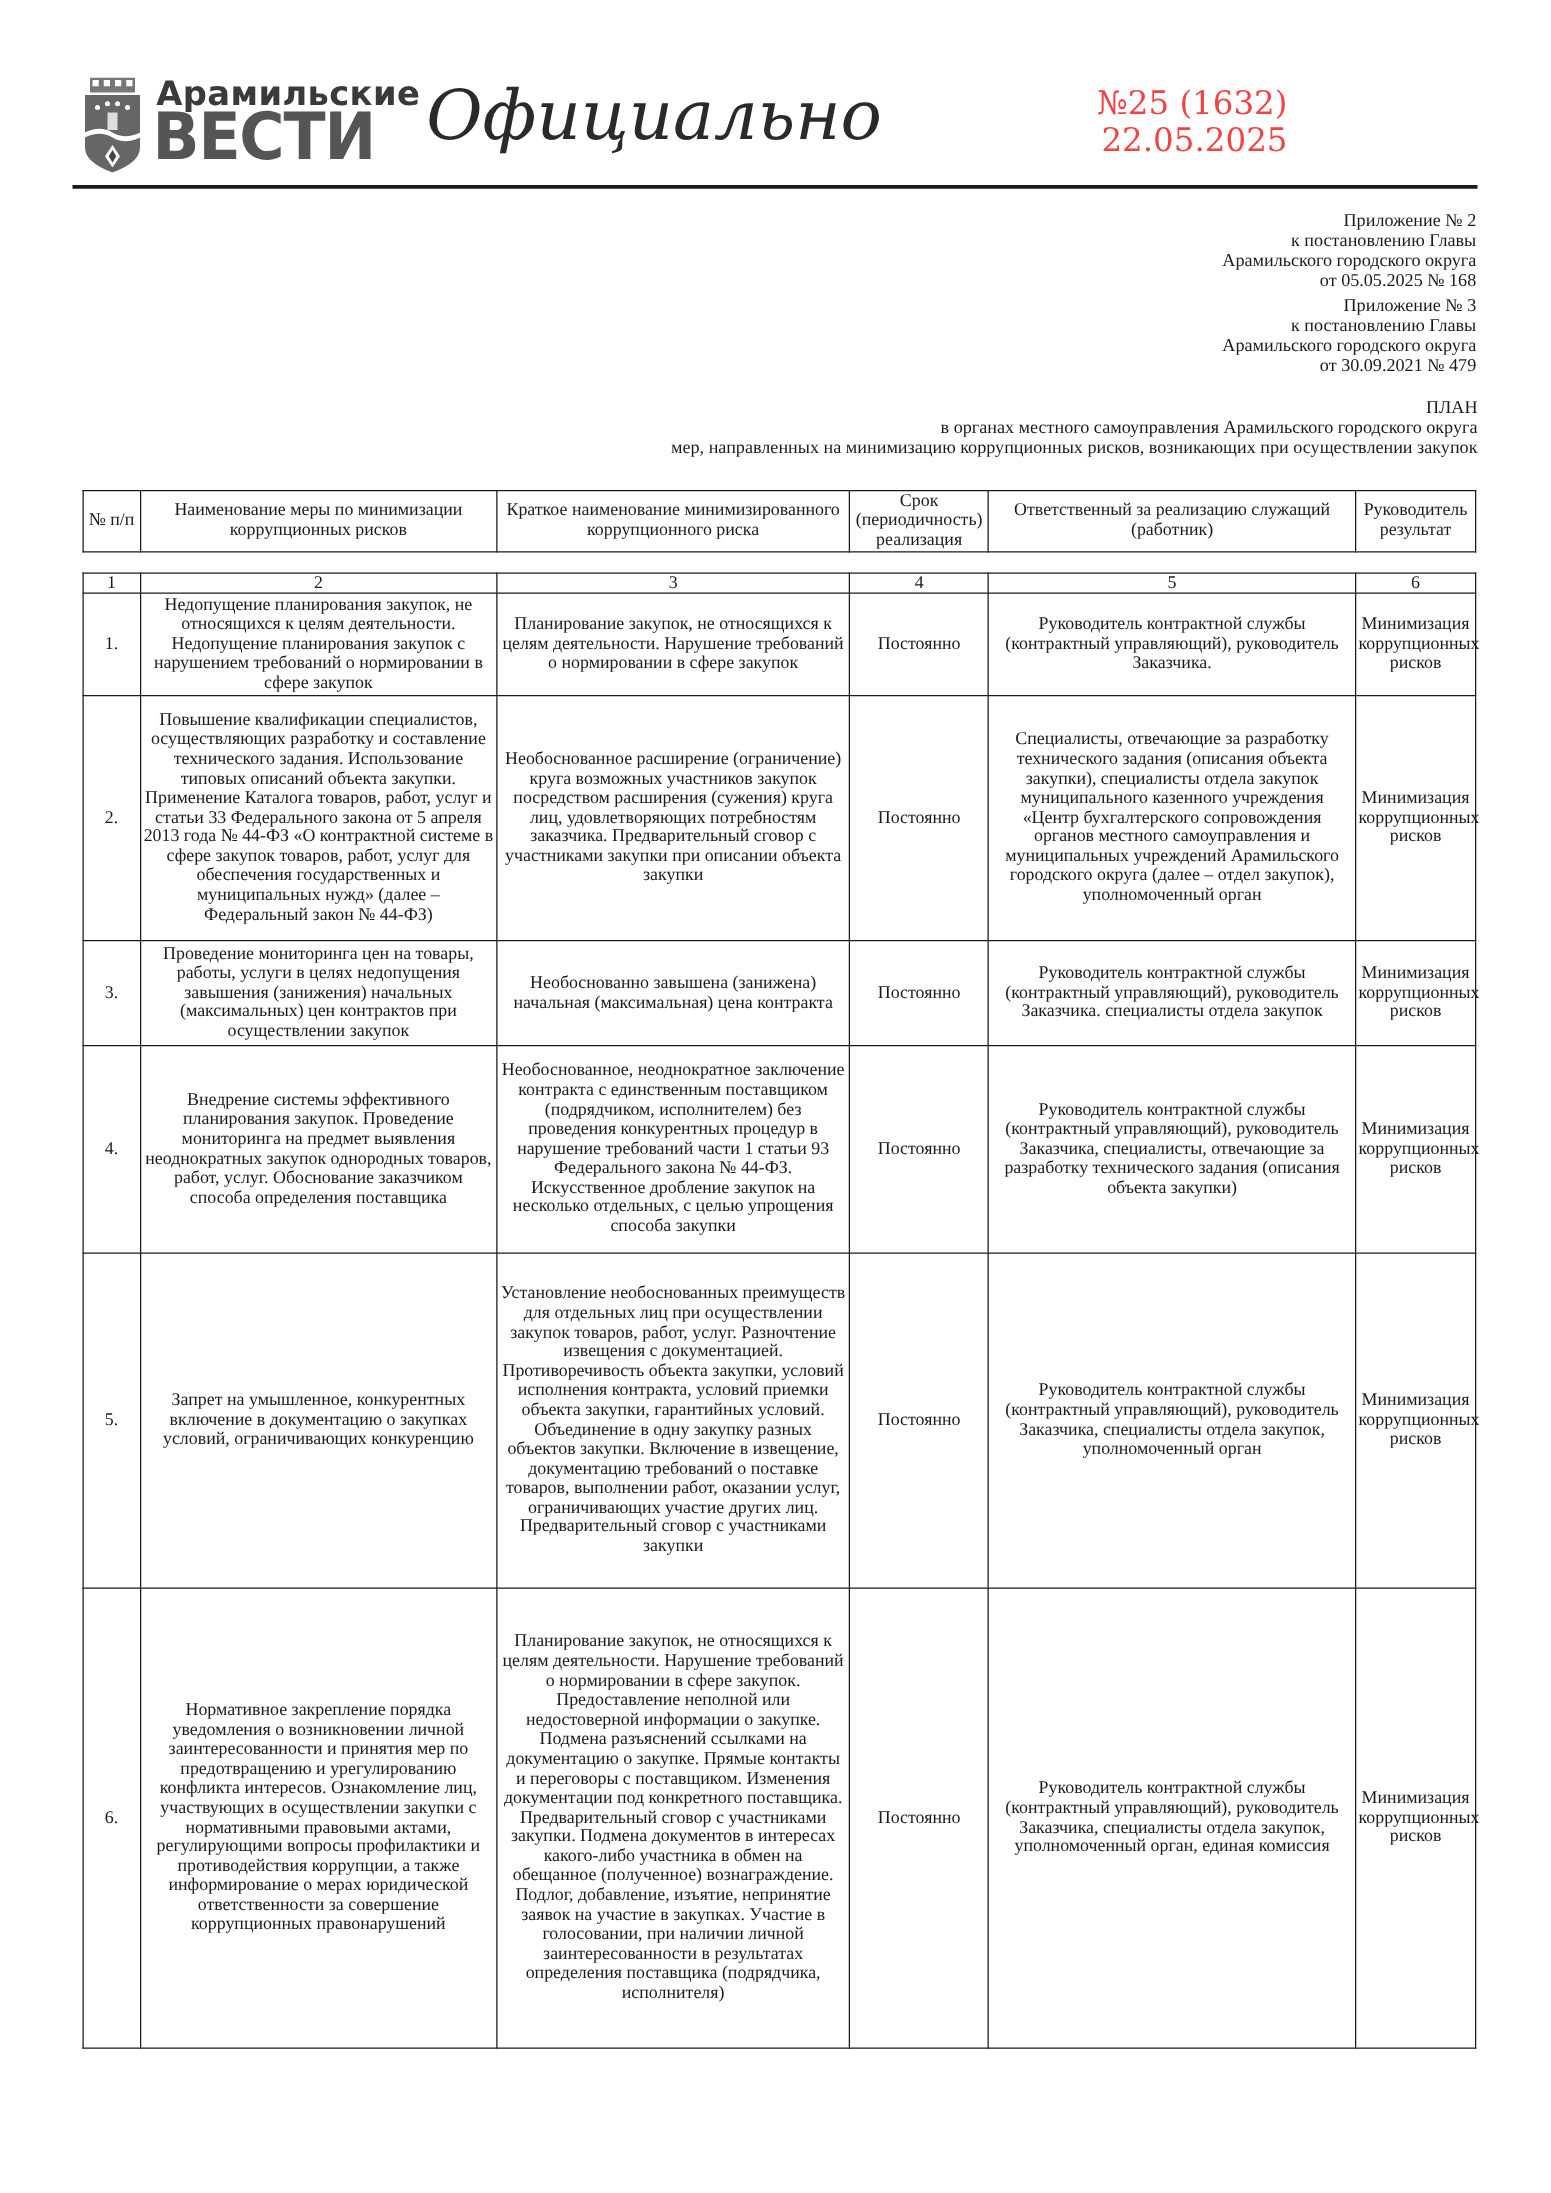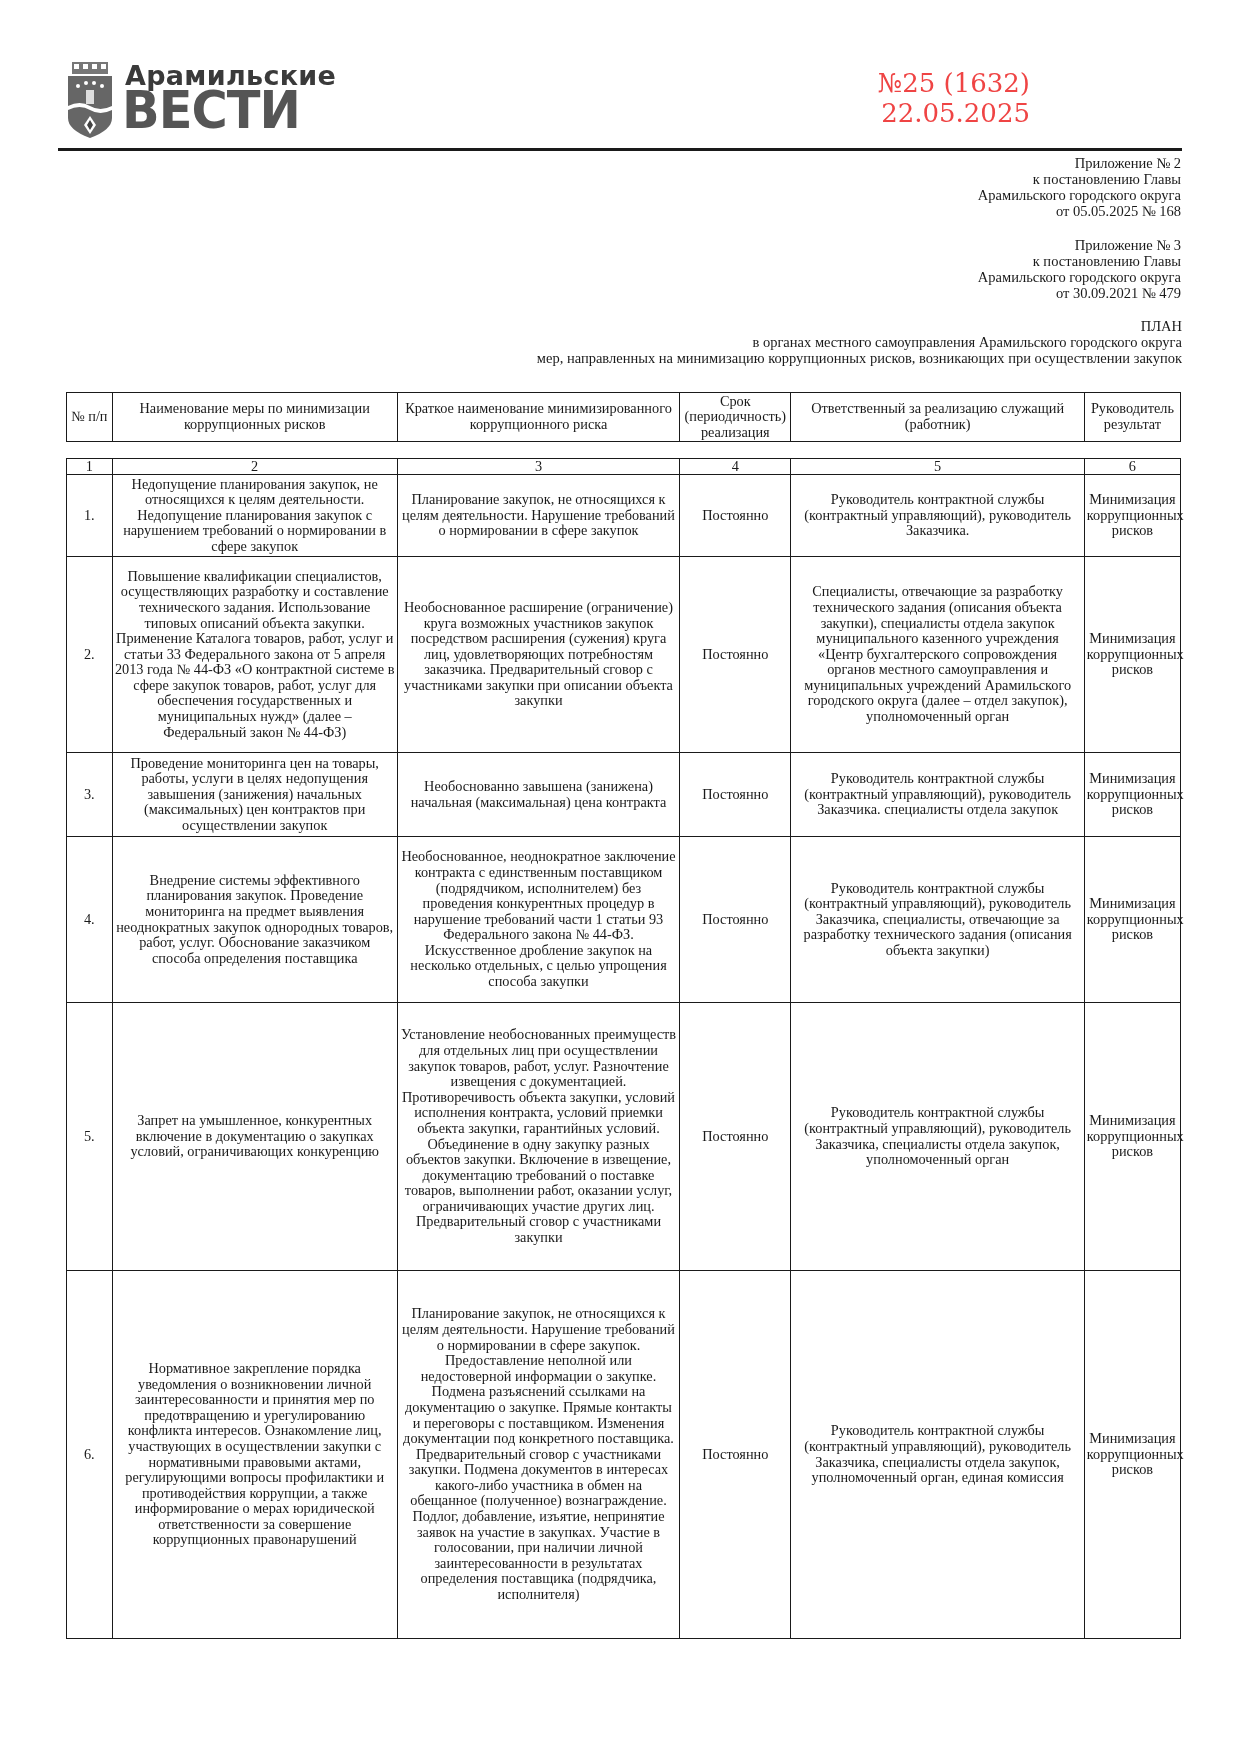--- a/index.html
+++ b/index.html
@@ -8,21 +8,21 @@
   .masthead { position: absolute; left: 58px; top: 58px; width: 1124px; height: 90px; }
   .logo-emblem { position: absolute; left: 8px; top: 4px; width: 48px; height: 76px; }
   .logo-text-small { position: absolute; left: 67px; top: 2px; font-family: "DejaVu Sans", sans-serif; font-weight: bold; font-size: 27px; color: #3a3a3a; letter-spacing: 0.3px; }
   .logo-text-big { position: absolute; left: 64px; top: 22px; font-family: "DejaVu Sans", sans-serif; font-weight: bold; font-size: 52px; color: #555555; letter-spacing: -1px; transform: scaleX(0.95); transform-origin: left; }
   .section-title { position: absolute; left: 283px; top: 2px; font-family: "DejaVu Serif", serif; font-style: italic; font-size: 55px; color: #2a2a2a; }
   .issue-block { position: absolute; right: 152px; top: 10px; text-align: right; font-family: "DejaVu Serif", serif; font-size: 26px; line-height: 30px; color: #ef4444; }
   .page-num { position: absolute; right: 6px; top: -12px; font-family: "DejaVu Sans", sans-serif; font-weight: bold; font-size: 84px; letter-spacing: -4px; color: #1a1a1a; }
   .masthead-rule { position: absolute; left: 58px; top: 148px; width: 1124px; height: 3px; background: #1a1a1a; }
 
   .appendix { position: absolute; right: 60px; text-align: right; font-size: 14.5px; line-height: 16px; }
-  .appendix.a1 { top: 155px; text-align: right; }
+  .appendix.a1 { top: 169px; text-align: right; }
   .appendix.a2 { top: 237px; }
 
   .plan-title { position: absolute; left: 58px; width: 1124px; top: 318px; text-align: right; font-size: 14.5px; line-height: 16px; }
 
   table { border-collapse: collapse; position: absolute; left: 66px; width: 1115px; table-layout: fixed; }
   td, th { border: 1.4px solid #1a1a1a; text-align: center; vertical-align: middle; font-weight: normal; font-size: 14.3px; line-height: 15.6px; padding: 0 2px; }
   .hdr { top: 392px; }
   .hdr th { height: 48px; }
   .body { top: 458px; }
   .body .numrow td { height: 15px; line-height: 15px; }
@@ -44,20 +44,21 @@
       <circle cx="20" cy="21" r="2" fill="#fff"></circle>
       <circle cx="28" cy="21" r="2" fill="#fff"></circle>
       <circle cx="36" cy="24" r="2" fill="#fff"></circle>
     <rect x="20" y="28" width="8" height="14" fill="#ddd"></rect>
     <path d="M2 44 Q14 38 24 44 Q34 50 46 44 V48 Q34 54 24 48 Q14 42 2 48 Z" fill="#fff"></path>
     <path d="M24 54 L30 63 L24 72 L18 63 Z" fill="#fff"></path>
     <path d="M24 58 L27 63 L24 68 L21 63 Z" fill="#444"></path>
   </svg>
   <div class="logo-text-small">Арамильские</div>
   <div class="logo-text-big">ВЕСТИ</div>
+  <div class="section-title">Официально</div>
   <div class="issue-block">
     <div>№25 (1632)</div>
     <div>22.05.2025</div>
   </div>
 </div>
 <div class="masthead-rule"></div>
 
 <div class="appendix a1">
   <div>Приложение № 2</div>
   <div>к постановлению Главы</div>

